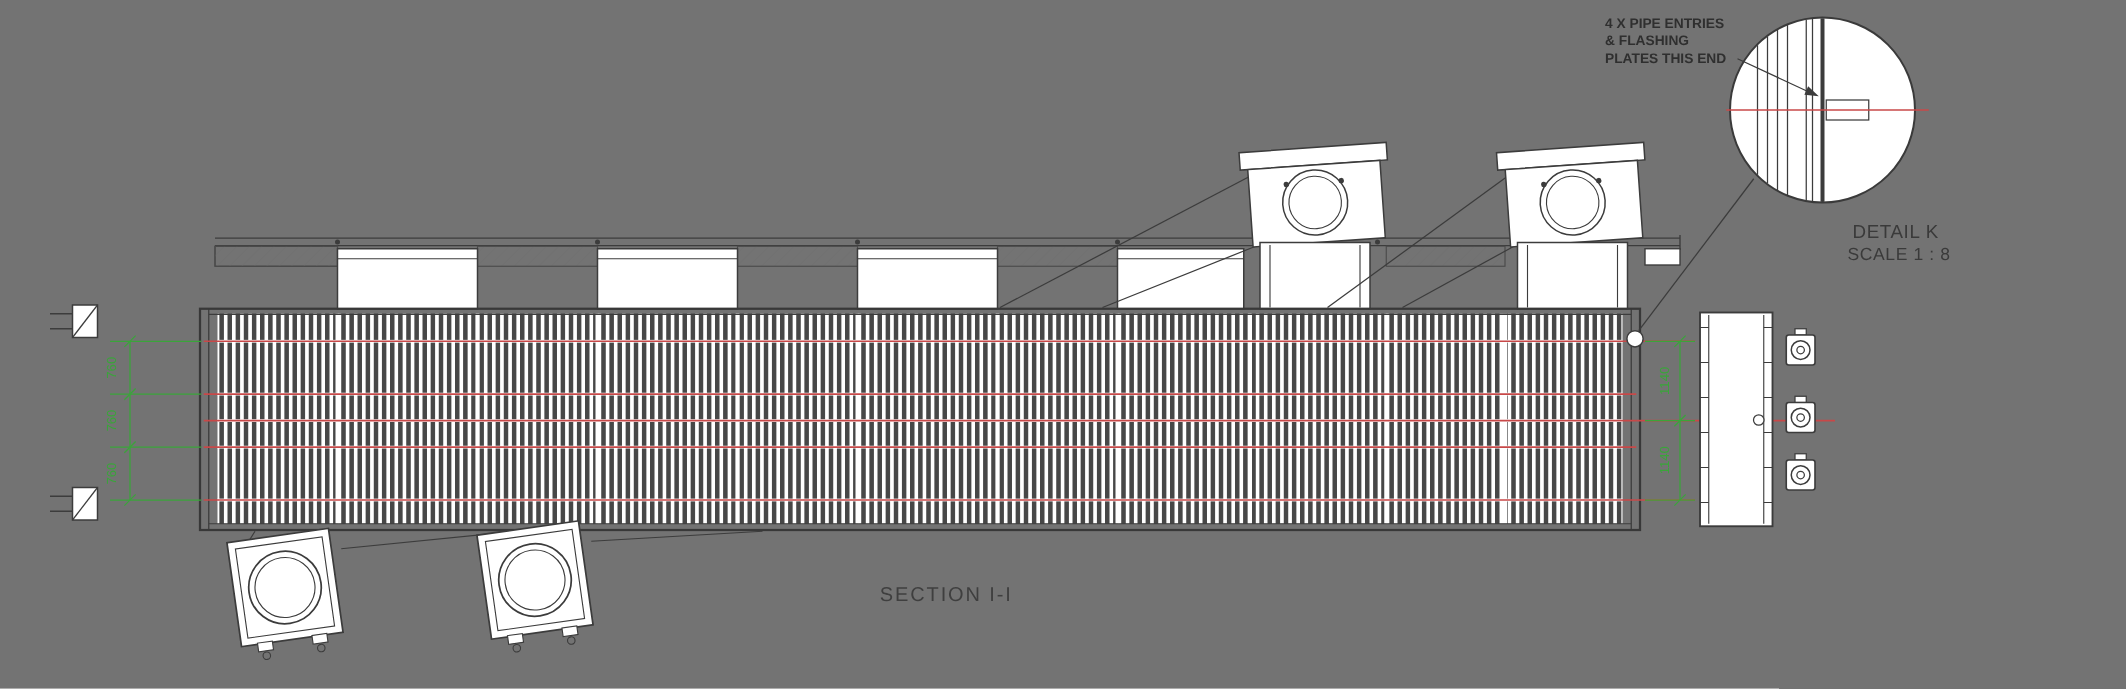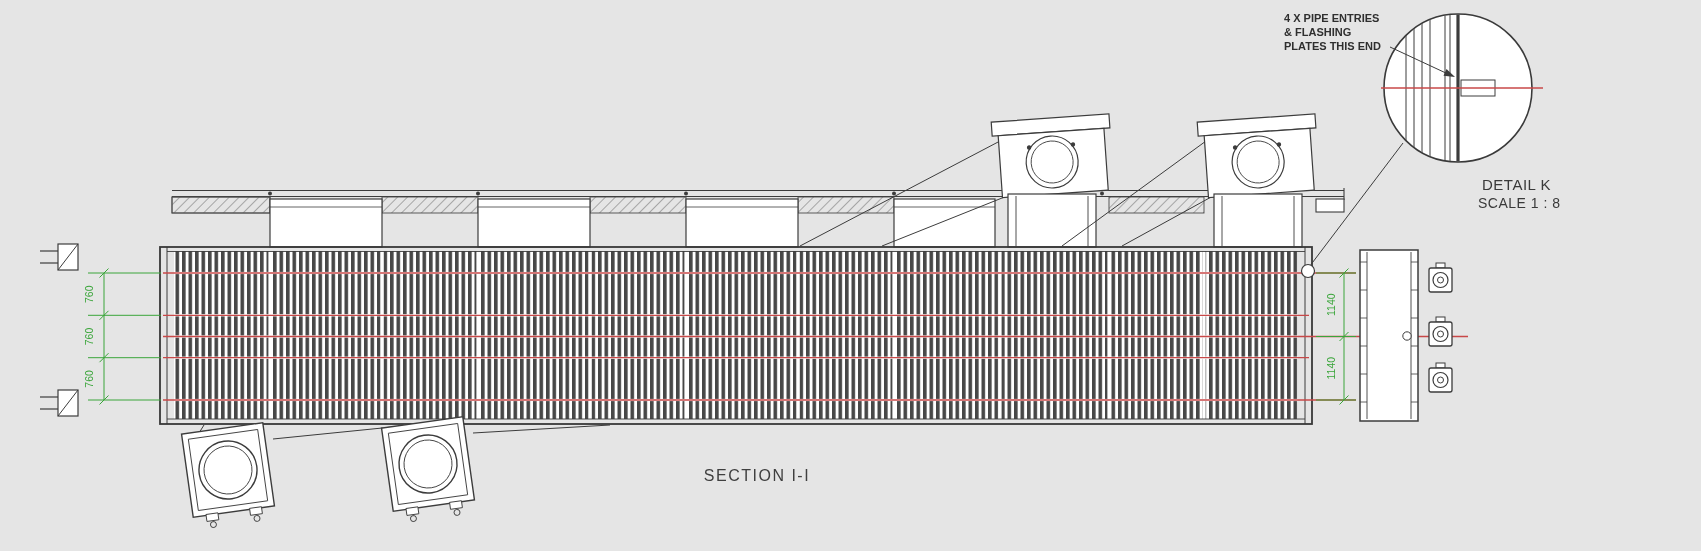--- a/index.html
+++ b/index.html
@@ -1,16 +1,16 @@
 <!DOCTYPE html>
 <html><head>
 <meta charset="utf-8">
 <style>
   html,body{margin:0;padding:0;background:#fff}
-  .canvas{position:relative;width:1701px;height:551px;background:#e5e5e5;overflow:hidden;
+  .canvas{position:relative;width:1701px;height:551px;background:#737373;overflow:hidden;
           font-family:"Liberation Sans",sans-serif}
   svg{display:block}
   text{font-family:"Liberation Sans",sans-serif}
   .dim-text{font-size:10.5px}
   .ann-text{font-size:11px;font-weight:bold;fill:#2f2f2f}
   .det-lbl{font-size:15px;fill:#3a3a3a;letter-spacing:.5px}
   .det-scale{font-size:14px;fill:#3a3a3a;letter-spacing:.5px}
   .section-lbl{font-size:16px;fill:#3f3f3f;letter-spacing:1.5px}
 </style>
 </head>

